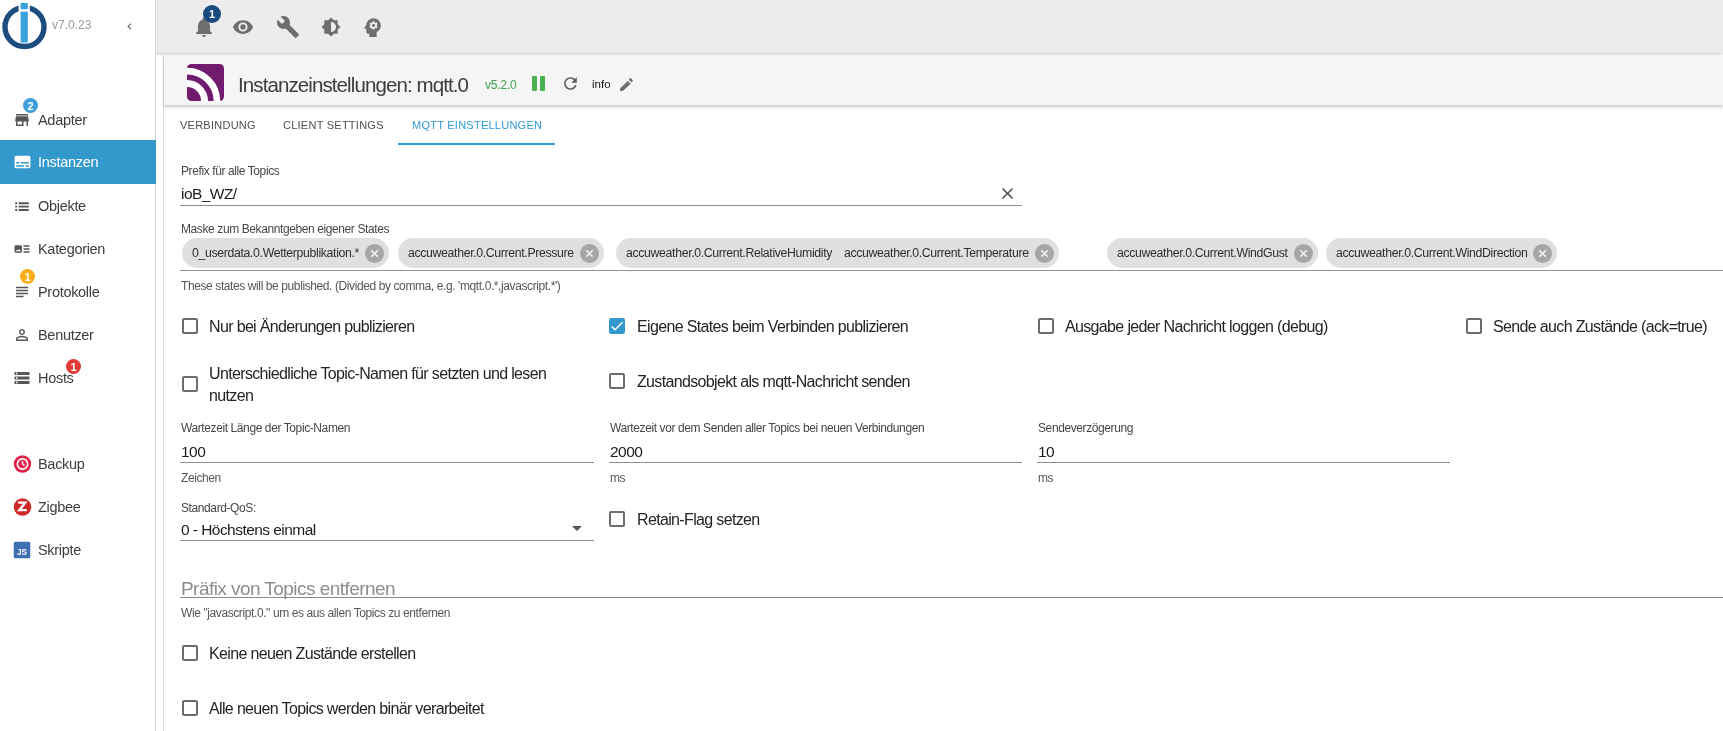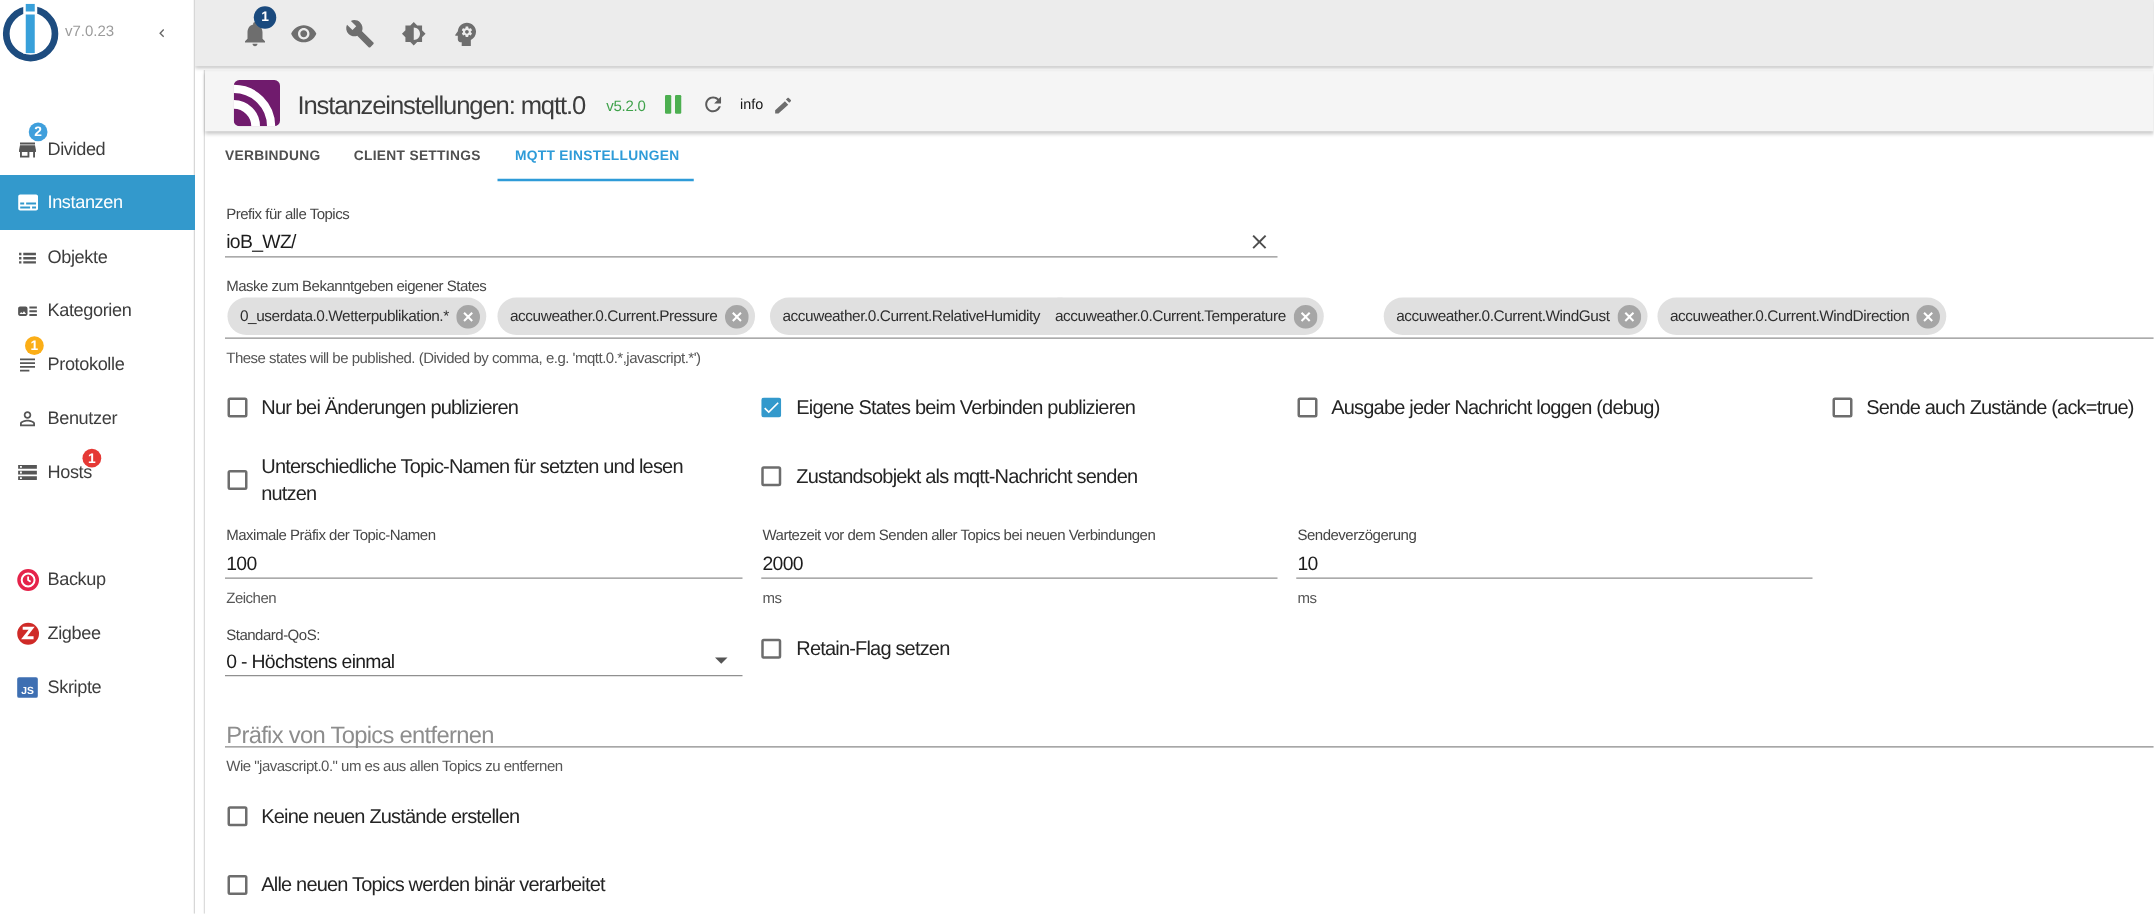--- a/index.html
+++ b/index.html
@@ -17,21 +17,21 @@
 #panelborder{position:absolute;left:163px;top:56px;width:1px;height:675px;background:#dcdcdc;z-index:1}
 #hdr{position:absolute;left:164px;top:56px;right:0;height:49px;background:#f5f5f5;box-shadow:0 2px 3px rgba(0,0,0,.22);z-index:2}
 .lab{position:absolute;font-size:12px;color:#464646;letter-spacing:-0.4px;white-space:nowrap}
 .val{position:absolute;font-size:15.5px;color:#1c1c1c;letter-spacing:-0.55px;white-space:nowrap}
 .hlp{position:absolute;font-size:12px;color:#565656;letter-spacing:-0.4px;white-space:nowrap}
 .ul{position:absolute;height:1px;background:#909090}
 .ckb{position:absolute;width:16px;height:16px;border:2px solid #6d6d6d;border-radius:2px;background:#fff}
 .cklb{position:absolute;font-size:16px;color:#242424;letter-spacing:-0.65px;white-space:nowrap;line-height:16px}
 .chip{position:absolute;top:238px;height:30px;background:#e0e0e0;border-radius:15px;display:flex;align-items:center;font-size:12.3px;color:#2e2e2e;letter-spacing:-0.35px;padding-left:10px;white-space:nowrap}
 .chip svg{margin-left:6px;margin-right:5px}
-.tab{position:absolute;top:119px;font-size:11px;font-weight:700;letter-spacing:0.25px;color:#4f4f4f;white-space:nowrap}
+.tab{position:absolute;top:119px;font-size:11px;font-weight:400;letter-spacing:0.25px;color:#4f4f4f;white-space:nowrap}
 </style>
 </head>
 <body>
 
 <div id="topbar"></div>
 
 <svg class="abs" style="left:192px;top:15px;z-index:5" width="24" height="24" viewBox="0 0 24 24" fill="#6e6e6e">
     <path d="M12 22c1.1 0 2-.9 2-2h-4c0 1.1.9 2 2 2zm6-6v-5c0-3.07-1.63-5.64-4.5-6.32V4c0-.83-.67-1.5-1.5-1.5s-1.5.67-1.5 1.5v.68C7.64 5.36 6 7.92 6 11v5l-2 2v1h16v-1l-2-2z"></path>
   </svg>
 <div class="badge" style="left:203px;top:5px;width:18px;height:18px;background:#1a4a7e">1</div>
@@ -63,21 +63,21 @@
   </svg>
   <div class="abs" style="left:52px;top:18px;font-size:12px;color:#9b9b9b">v7.0.23</div>
   <svg class="abs" style="left:123px;top:20px" width="13" height="13" viewBox="0 0 24 24" fill="#666">
       <path d="M15.41 7.41 14 6l-6 6 6 6 1.41-1.41L10.83 12z"></path>
     </svg>
 
   <div class="mi" style="top:98px">
     <svg width="18" height="18" viewBox="0 0 24 24" fill="#565656">
         <path d="M20 4H4v2h16V4zm1 10v-2l-1-5H4l-1 5v2h1v6h10v-6h4v6h2v-6h1zm-9 4H6v-4h6v4z"></path>
       </svg>
-    <span class="lb">Divided</span>
+    <span class="lb">Adapter</span>
   </div>
   <div class="mi active" style="top:140px;height:44px">
     <svg width="19" height="19" viewBox="0 0 24 24" fill="#fff">
         <path d="M20 4H4c-1.1 0-2 .9-2 2v12c0 1.1.9 2 2 2h16c1.1 0 2-.9 2-2V6c0-1.1-.9-2-2-2zM4 12h4v2H4v-2zm10 6H4v-2h10v2zm6 0h-4v-2h4v2zm0-4H10v-2h10v2z"></path>
       </svg>
     <span class="lb">Instanzen</span>
   </div>
   <div class="mi" style="top:227px">
     <svg width="18" height="18" viewBox="0 0 24 24" fill="#565656">
         <path d="M22 13h-8v-2h8v2zm0-6h-8v2h8V7zm-8 10h8v-2h-8v2zm-2-8v6c0 1.1-.9 2-2 2H4c-1.1 0-2-.9-2-2V9c0-1.1.9-2 2-2h6c1.1 0 2 .9 2 2zm-1.5 6-2.25-3-1.75 2.26-1.25-1.51L3.5 15h7z"></path>
@@ -204,21 +204,21 @@
 <div class="ckb" style="left:1038px;top:318px"></div>
 <div class="cklb" style="left:1065px;top:319px">Ausgabe jeder Nachricht loggen (debug)</div>
 <div class="ckb" style="left:1466px;top:318px"></div>
 <div class="cklb" style="left:1493px;top:319px">Sende auch Zustände (ack=true)</div>
 
 <div class="ckb" style="left:182px;top:376px"></div>
 <div class="cklb" style="left:209px;top:363px;line-height:22px">Unterschiedliche Topic-Namen für setzten und lesen<br>nutzen</div>
 <div class="ckb" style="left:609px;top:373px"></div>
 <div class="cklb" style="left:637px;top:374px">Zustandsobjekt als mqtt-Nachricht senden</div>
 
-<div class="lab" style="left:181px;top:421px">Maximale Präfix der Topic-Namen</div>
+<div class="lab" style="left:181px;top:421px">Wartezeit Länge der Topic-Namen</div>
 <div class="lab" style="left:610px;top:421px">Wartezeit vor dem Senden aller Topics bei neuen Verbindungen</div>
 <div class="lab" style="left:1038px;top:421px">Sendeverzögerung</div>
 <div class="val" style="left:181px;top:443px">100</div>
 <div class="val" style="left:610px;top:443px">2000</div>
 <div class="val" style="left:1038px;top:443px">10</div>
 <div class="ul" style="left:180px;top:462px;width:414px"></div>
 <div class="ul" style="left:609px;top:462px;width:413px"></div>
 <div class="ul" style="left:1037px;top:462px;width:413px"></div>
 <div class="hlp" style="left:181px;top:471px">Zeichen</div>
 <div class="hlp" style="left:610px;top:471px">ms</div>

